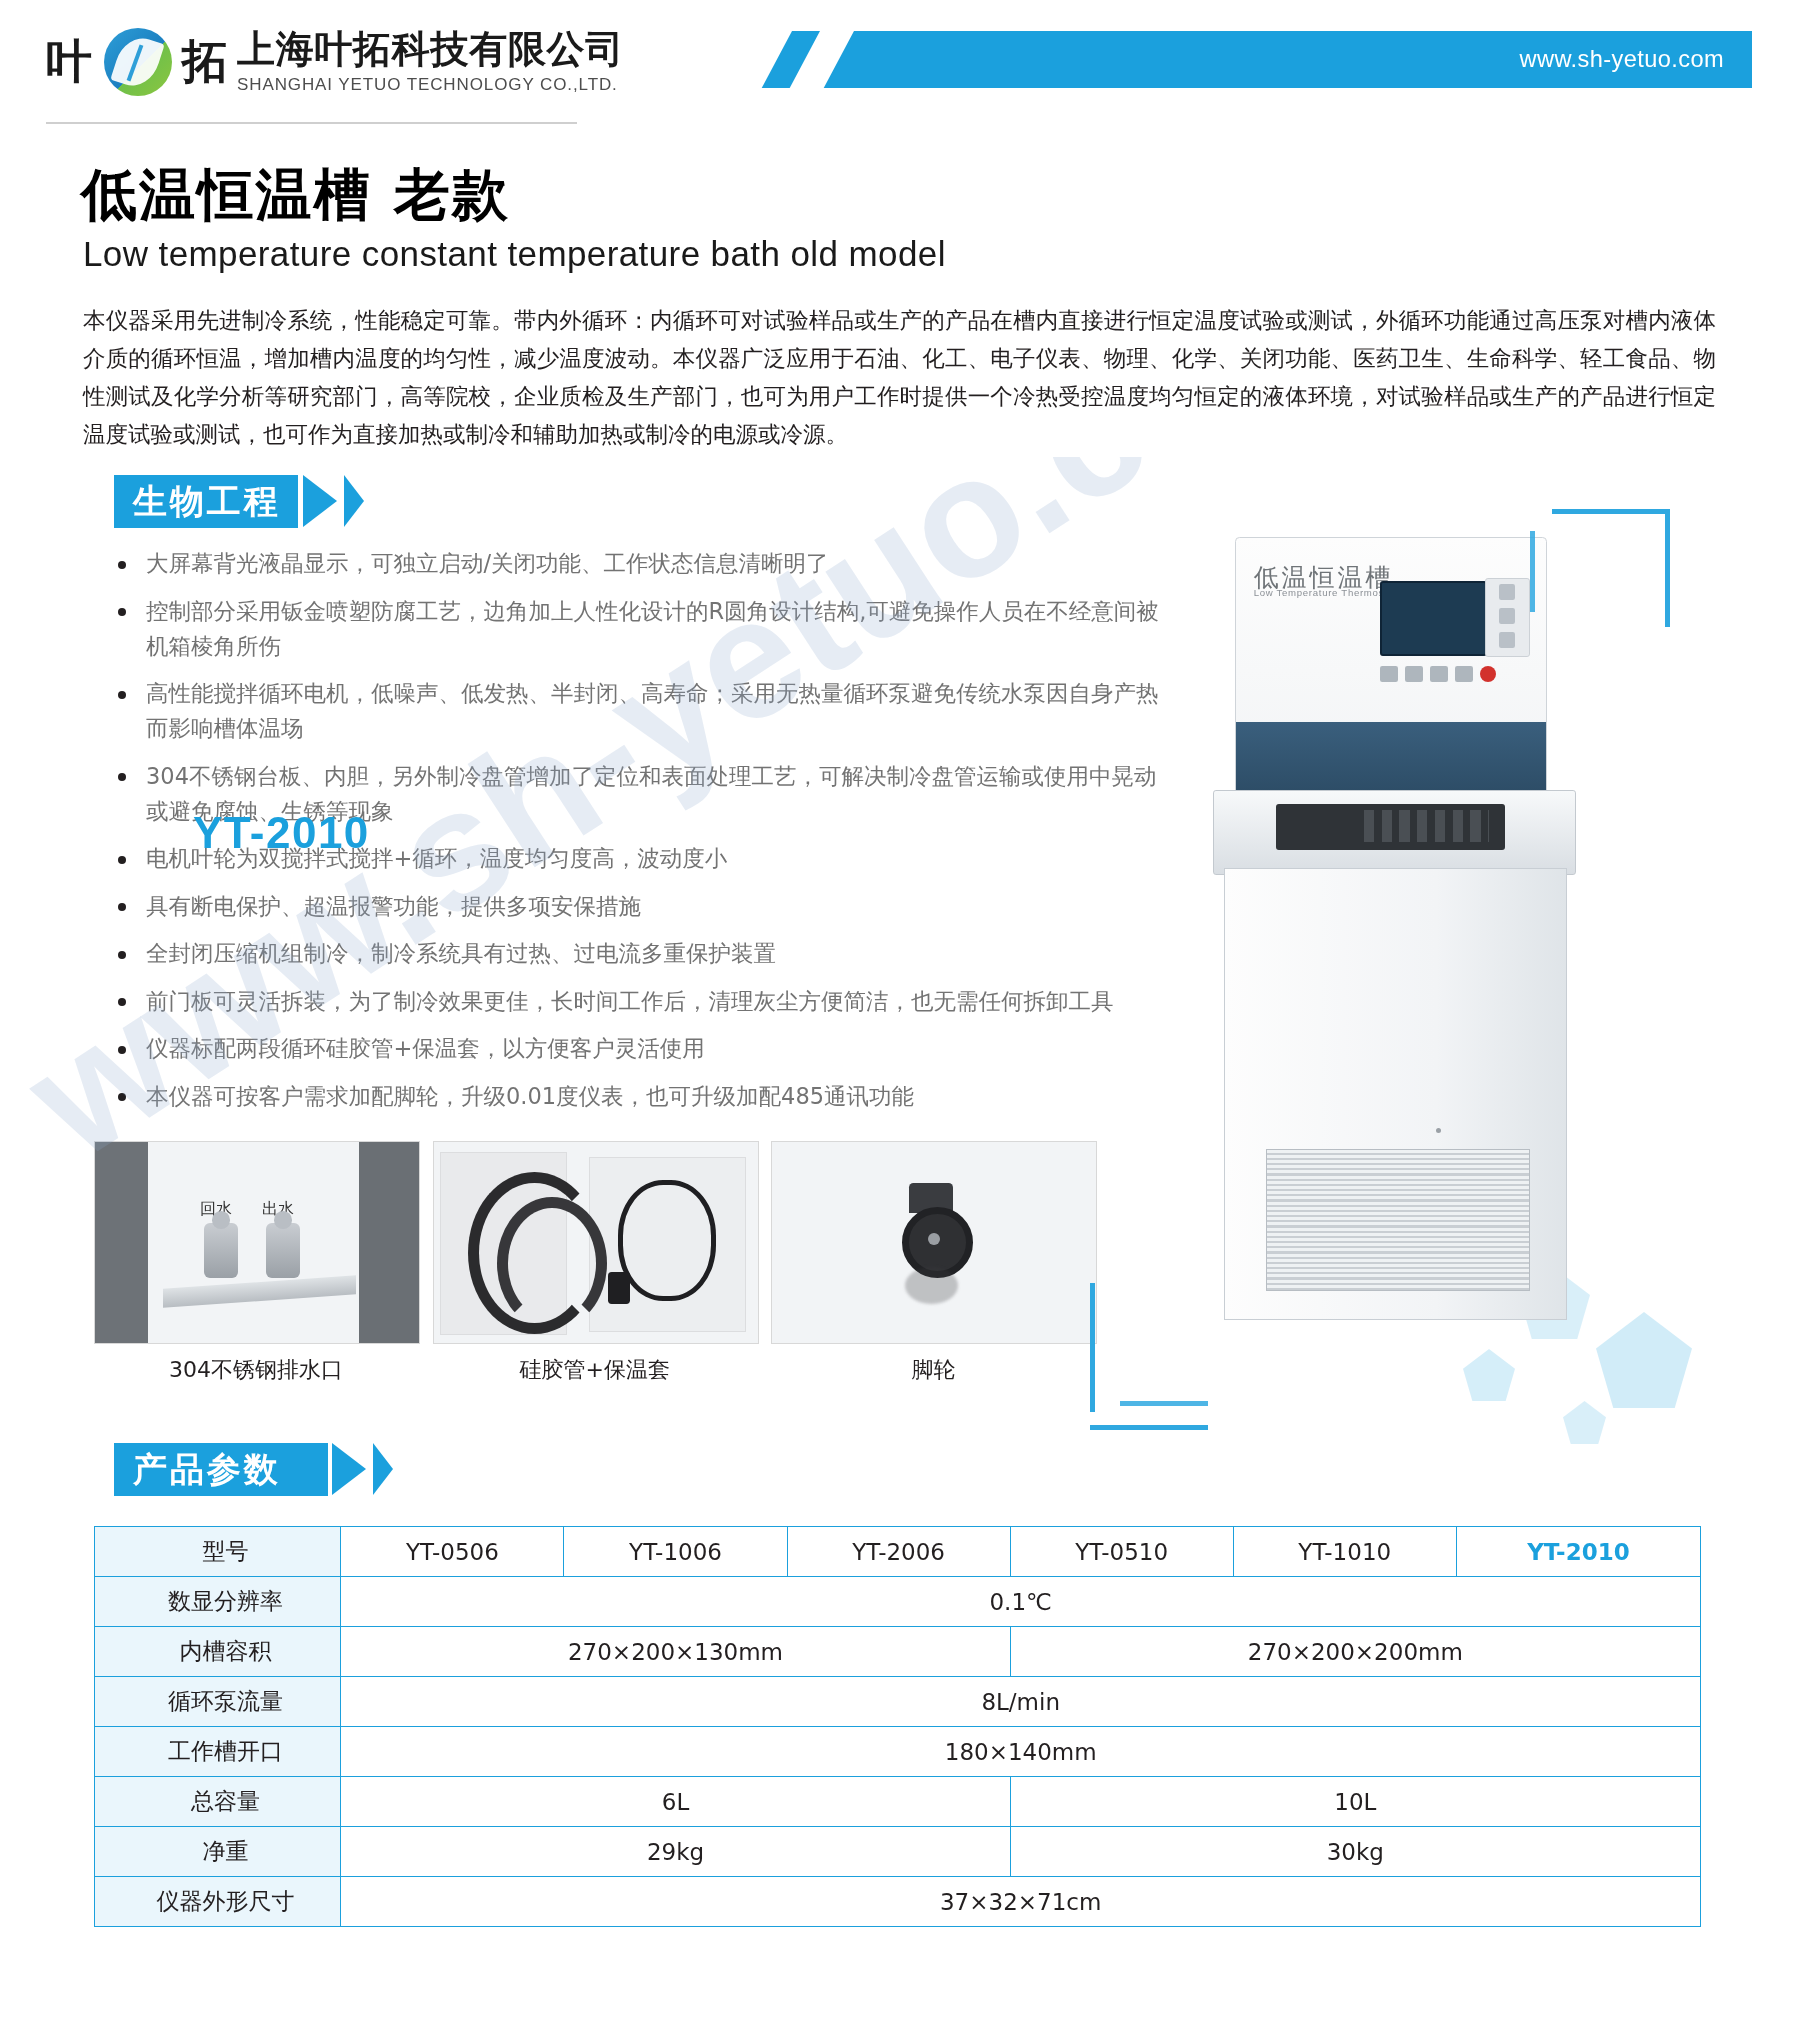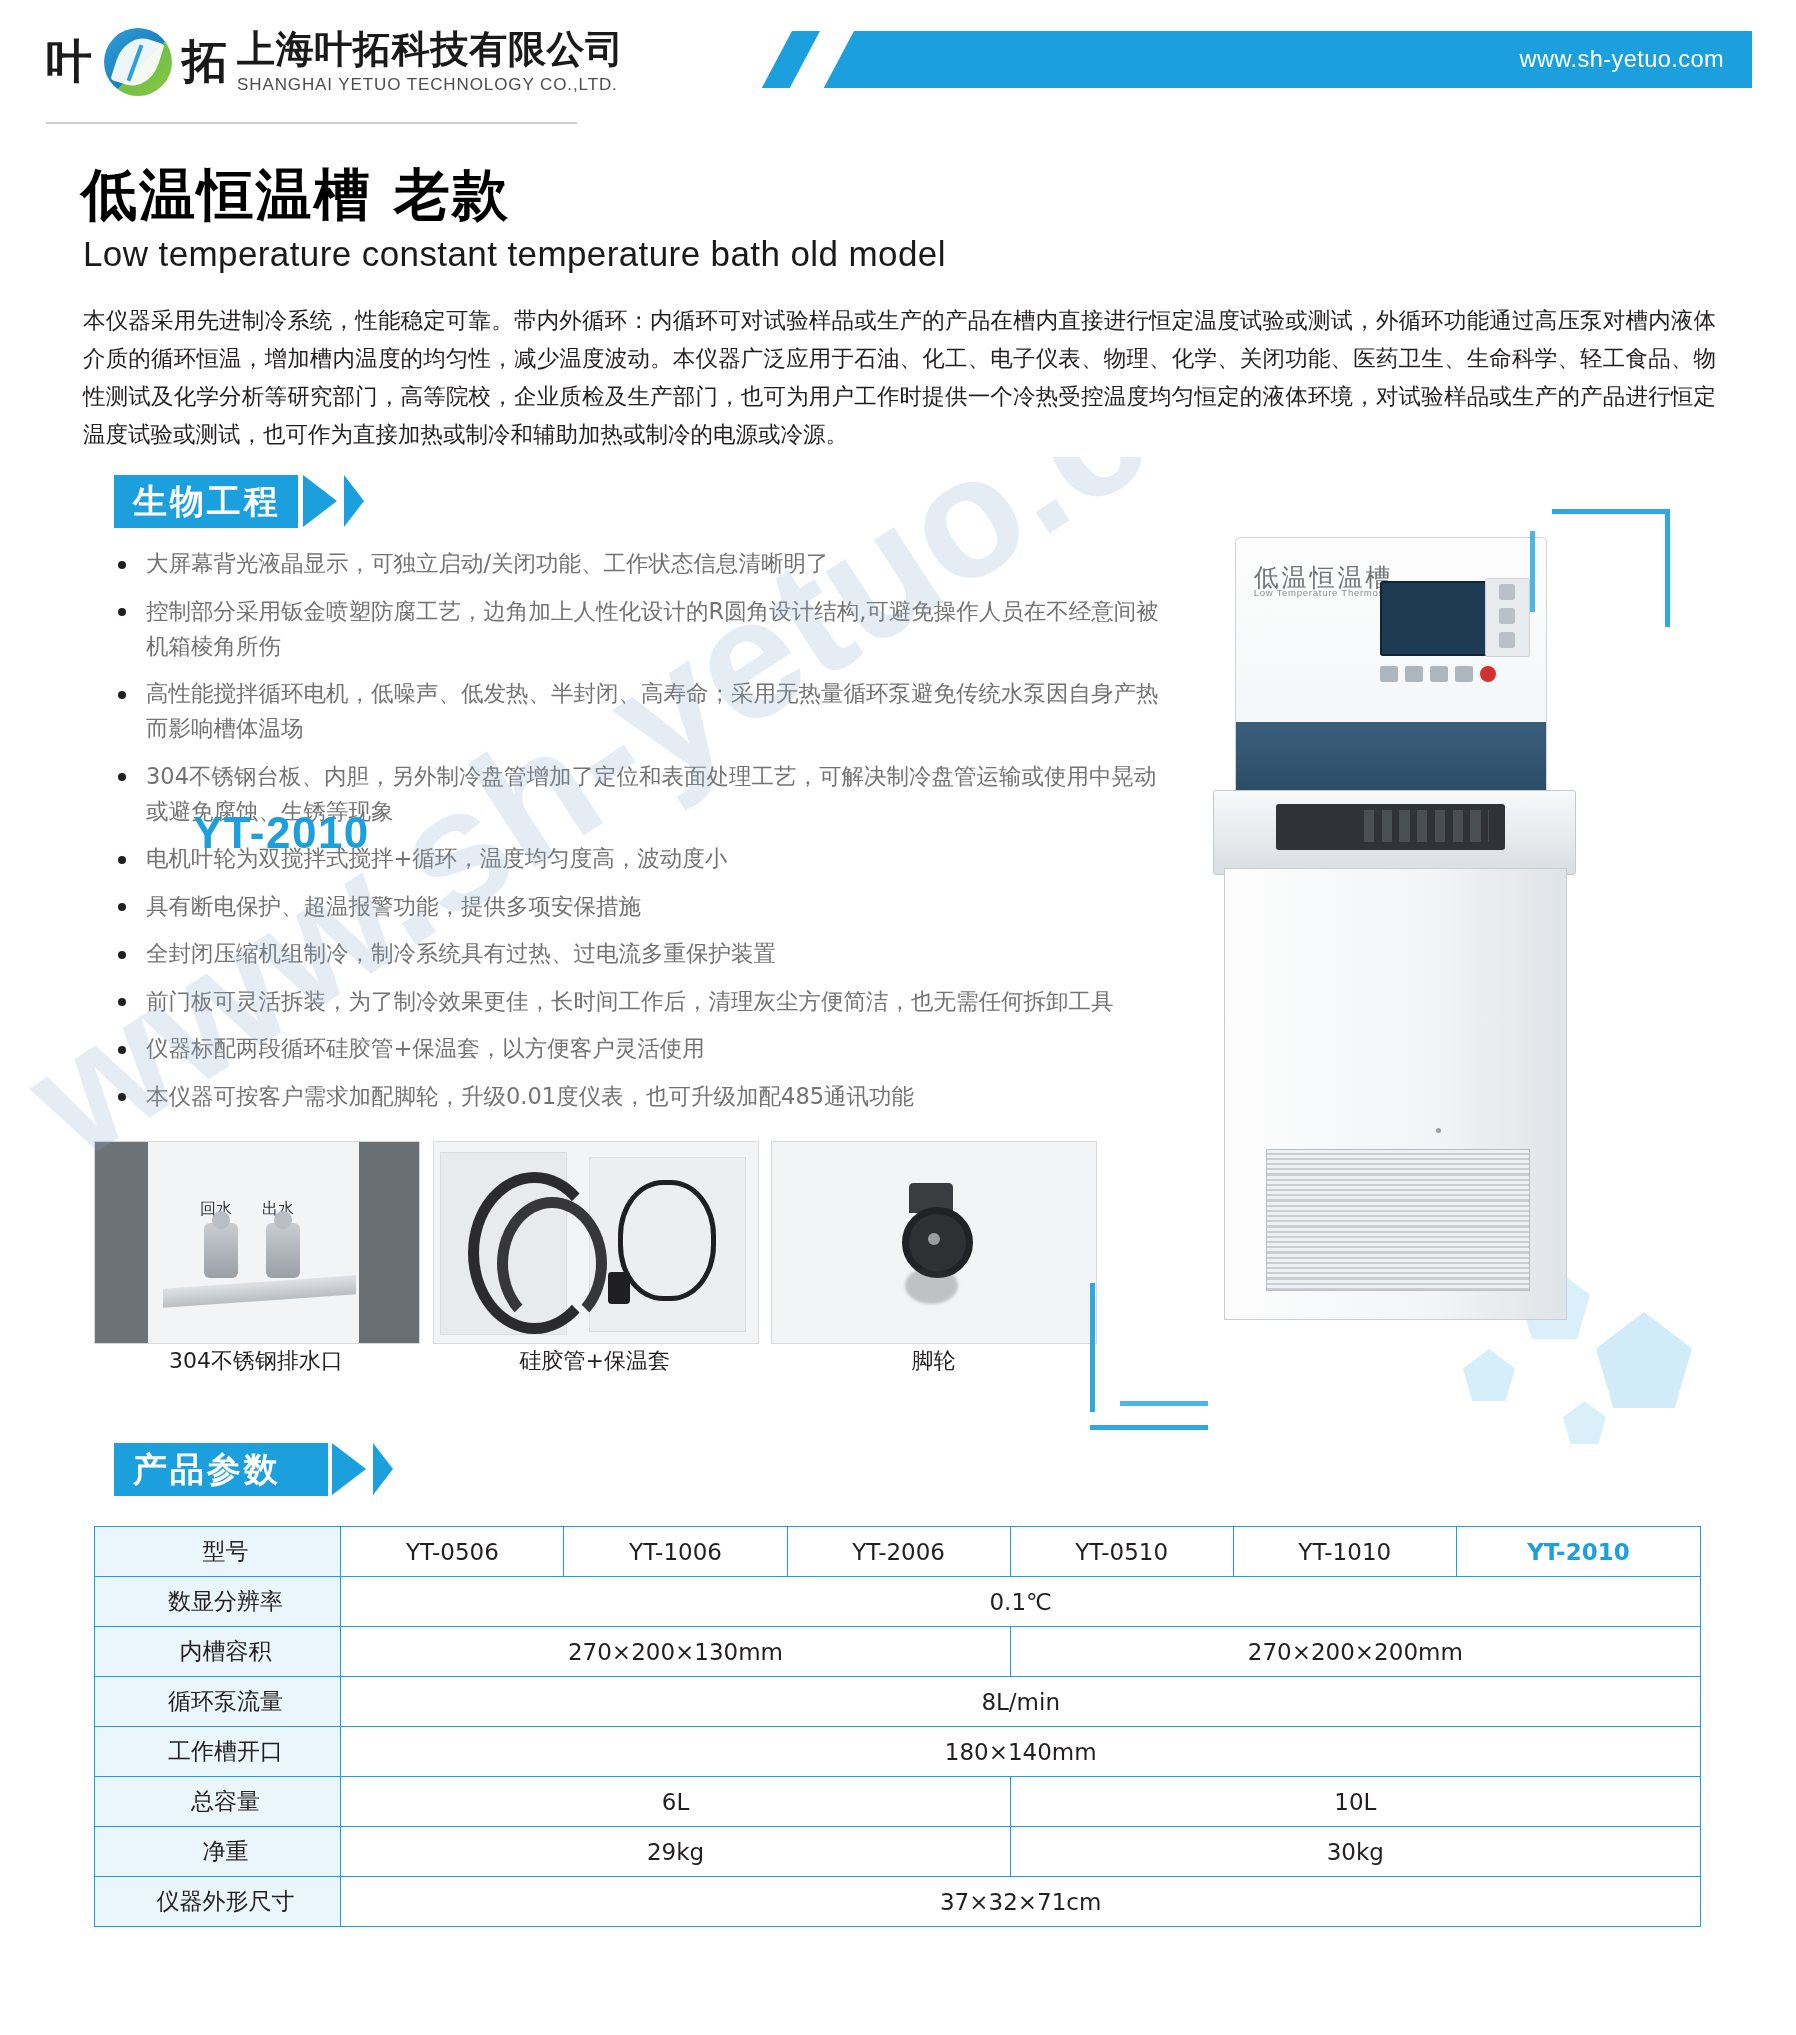--- a/index.html
+++ b/index.html
@@ -266,21 +266,21 @@
   .thumb { width: 324px; }
   .thumb .img {
     width: 324px;
     height: 201px;
     border: 0.7px solid #d8d8d8;
     position: relative;
     overflow: hidden;
     background: #f2f4f6;
   }
   .thumb .cap {
-    margin-top: 2px;
+    margin-top: 11px;
     text-align: center;
     font-size: 22px;
     color: #231f20;
     font-family: "DejaVu Sans", sans-serif;
   }
 
   
   .t1 { background: linear-gradient(#ffffff 0%, #ffffff 52%, #e9ecef 52%, #dfe3e7 100%); }
   .t1 .dark-l { position:absolute; left:0; top:0; width:53px; height:201px; background:#6d7277; }
   .t1 .dark-r { position:absolute; right:0; top:0; width:60px; height:201px; background:#6a6f74; }

